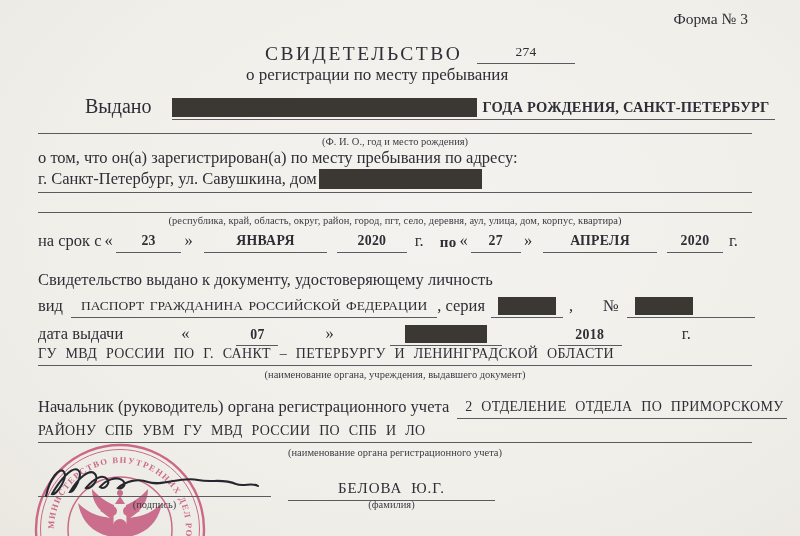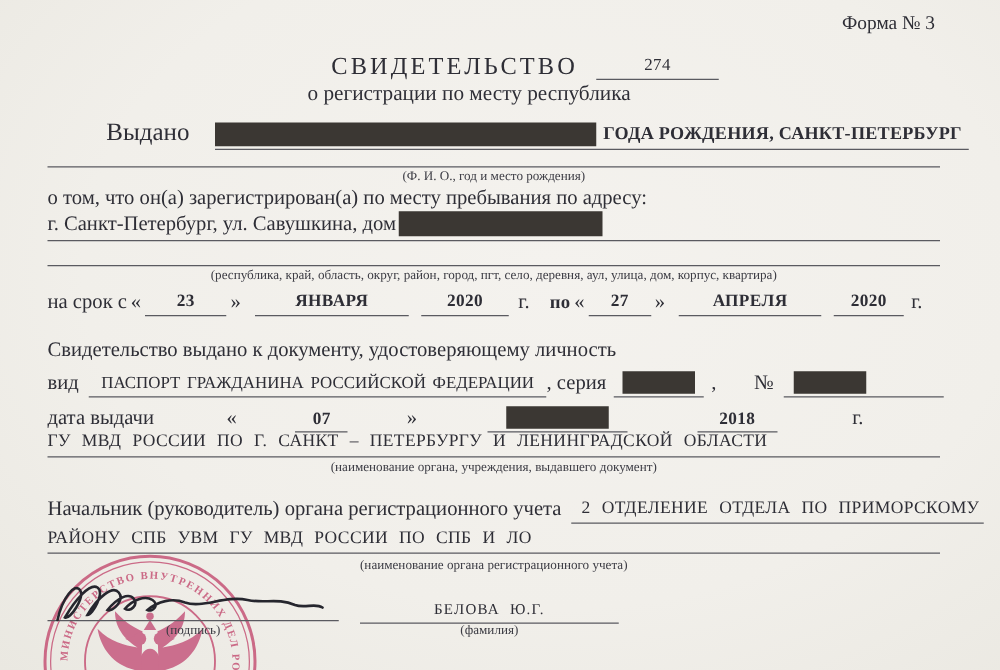--- a/index.html
+++ b/index.html
@@ -46,35 +46,35 @@
   #doc-type{font-size:13.5px;word-spacing:2px;padding:0 10px 3px;}
   #doc-row .boxfld{display:flex;justify-content:center;align-items:flex-end;}
   #issue-row{left:38px;top:323px;gap:44px;}
   #issuer-row{left:38px;top:346px;width:714px;border-bottom:1.2px solid var(--line);padding-bottom:3px;}
   #chief-row{left:38px;top:397px;width:749px;}
   #chief-row .lbl{margin-right:8px;}
   #chief-value{flex:1;border-bottom:1.2px solid var(--line);padding:0 4px 3px 8px;text-align:left;}
   #chief2-row{left:38px;top:423px;width:714px;border-bottom:1.2px solid var(--line);padding-bottom:3px;}
   #sig-line{left:38px;top:496px;width:233px;z-index:3;}
   #sig-cap{left:38px;top:499px;width:233px;z-index:3;}
-  #name-fld{left:288px;top:480px;width:207px;font-size:12px;letter-spacing:1px;word-spacing:4px;padding-bottom:3px;}
+  #name-fld{left:288px;top:480px;width:207px;font-size:15px;letter-spacing:1px;word-spacing:4px;padding-bottom:3px;}
   #name-cap{left:288px;top:499px;width:207px;}
   #stamp{left:32px;top:441px;z-index:1;opacity:.82;}
   #signature{left:40px;top:456px;z-index:4;}
 </style>
 </head>
 <body>
 
 <div id="page">
 
   <div id="form-label" class="abs">Форма № 3</div>
 
   <div id="title" class="abs">СВИДЕТЕЛЬСТВО</div>
   <div id="title-number" class="abs fld v" style="font-weight:normal;">274</div>
-  <div id="subtitle" class="abs">о регистрации по месту республика</div>
+  <div id="subtitle" class="abs">о регистрации по месту пребывания</div>
 
   <div id="issued-row" class="row">
     <span class="lbl">Выдано</span>
     <span id="issued-field">
       <span class="redact"></span>
       <span id="issued-suffix">ГОДА РОЖДЕНИЯ, САНКТ-ПЕТЕРБУРГ</span>
       <span class="spacer"></span>
     </span>
   </div>
   <div class="hr" style="left:38px;top:133px;width:714px;"></div>

